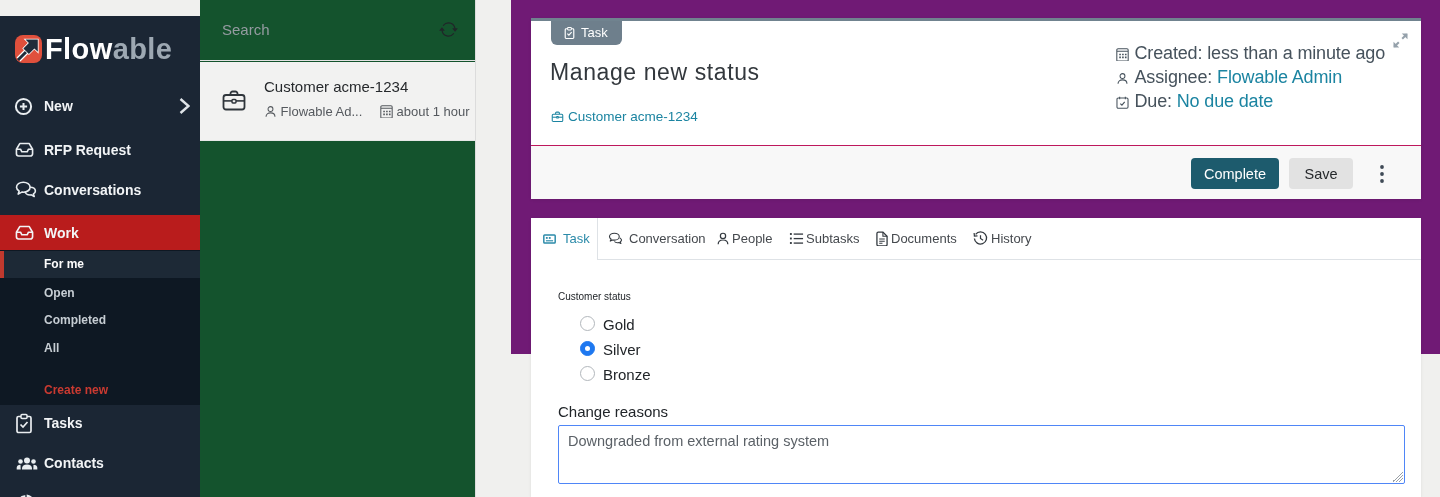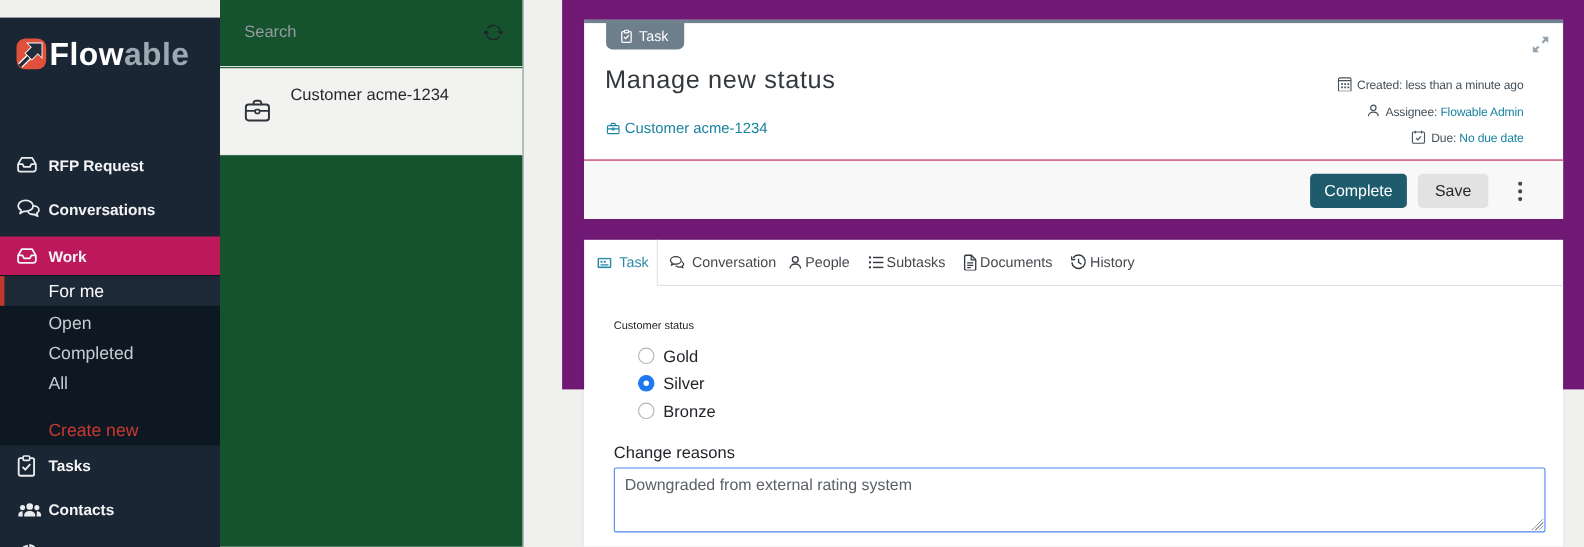--- a/index.html
+++ b/index.html
@@ -2,39 +2,39 @@
 <html><head><meta charset="utf-8">
 <style>
 *{margin:0;padding:0;box-sizing:border-box}
 html,body{width:1440px;height:497px;overflow:hidden;font-family:"Liberation Sans",sans-serif;background:#f0f0ee}
 
 #side{position:absolute;left:0;top:16px;width:200px;height:497px;background:#1b2634;color:#edf0f2;z-index:5}
 #side .item{position:absolute;left:0;width:200px;height:40px;display:flex;align-items:center}
 #side .item svg{position:absolute;left:15px}
 #side .item .lab{position:absolute;left:44px;font-size:14px;font-weight:bold;color:#f2f4f6}
 #subblk{position:absolute;left:0;top:234px;width:200px;height:155px;background:#0e1823}
-.subitem{position:absolute;left:44px;font-size:16px;font-weight:normal;color:#c6cdd3}
+.subitem{position:absolute;left:44px;font-size:12px;font-weight:bold;color:#c6cdd3}
 #forme-bar{position:absolute;left:0;top:235px;width:4px;height:27px;background:#c0392e}
 
 #listcol{position:absolute;left:200px;top:0;width:276px;height:497px;background:#14532d;border-right:1px solid #dcdcdc}
 #searchrow{position:absolute;left:0;top:0;width:100%;height:61px;border-bottom:1px solid #e3e3e3}
 #searchrow .ph{position:absolute;left:22px;top:21px;font-size:15px;color:#959ba1}
 #listitem{position:absolute;left:0;top:62px;width:100%;height:79px;background:#f2f2f1;border-bottom:1px solid #e7e7e7}
 #listitem .t1{position:absolute;left:64px;top:16px;font-size:15px;color:#26292c}
 #listitem .t2{position:absolute;left:64px;top:42px;font-size:13px;color:#55595e}
 
 #main{position:absolute;left:511px;top:0;width:929px;height:354px;background:#701a75}
 .card{position:absolute;background:#fff;box-shadow:0 1px 3px rgba(0,0,0,.08)}
 #card1{left:20px;top:18px;width:890px;height:181px;border-top:3px solid #70838f}
 #badge{position:absolute;left:20px;top:0px;height:24px;background:#6e7f8c;border-radius:0 0 6px 6px;color:#fff;font-size:13px;padding:0 14px 0 30px;line-height:24px}
 #badge svg{position:absolute;left:13px;top:5px}
 #title{position:absolute;left:19px;top:38px;font-size:23px;letter-spacing:0.6px;color:#33383d}
 #ctxlink{position:absolute;left:20px;top:88px;font-size:13.5px;color:#1b84a1}
 #ctxlink svg{vertical-align:-2px;margin-right:4px}
-#meta{position:absolute;right:36px;top:45px;font-size:11px;letter-spacing:-0.15px;color:#46525c;text-align:right}
+#meta{position:absolute;right:36px;top:20px;font-size:18px;letter-spacing:-0.15px;color:#46525c;text-align:left}
 #meta .row{height:24px;line-height:24px;white-space:nowrap}
 #meta svg{vertical-align:-2px;margin-right:5px}
 #meta a{color:#1b84a1;text-decoration:none}
 #footer{position:absolute;left:0;bottom:0;width:100%;height:54px;background:#f8f8f8;border-top:1px solid #be185d}
 .btn{position:absolute;top:12px;height:31px;border-radius:4px;font-size:14.5px;font-family:"Liberation Sans",sans-serif;border:none}
 #btn-complete{right:142px;width:88px;background:#1d5b6d;color:#fff}
 #btn-save{right:68px;width:64px;background:#e2e2e2;color:#26292c}
 
 
 #card2{left:20px;top:218px;width:890px;height:279px}
@@ -64,35 +64,45 @@
 
   <svg width="200" height="60" style="position:absolute;top:0;left:0">
     <rect x="15" y="19" width="27" height="28" rx="8" fill="#e0503c"></rect>
     <path d="M18.5 43.5 L32 30" stroke="#fff" stroke-width="5.4" stroke-linecap="butt"></path>
     <path d="M18 44 L32 30" stroke="#202c3a" stroke-width="3"></path>
     <path d="M25.5 23.5 h12.3 v12.3 l-3.4-3.4 -5.5 5.5 -5.5-5.5 5.5-5.5 z" fill="#202c3a" stroke="#fff" stroke-width="1.6"></path>
     <path d="M25.5 23.5 h12.3 v12.3 l-3.4-3.4 -5.5 5.5 -5.5-5.5 5.5-5.5 z" fill="#202c3a"></path>
     <text x="45" y="43" font-family="Liberation Sans" font-weight="bold" font-size="29" fill="#ffffff" letter-spacing="0.4">Flow<tspan fill="#9da8b2">able</tspan></text>
   </svg>
 
+  <div class="item" style="top:70px">
+    <svg width="19" height="19" viewBox="0 0 19 19" style="left:14px">
+        <circle cx="9.5" cy="9.5" r="7.6" fill="none" stroke="#e9edf0" stroke-width="2"></circle>
+        <path d="M9.5 5.9v7.2M5.9 9.5h7.2" stroke="#e9edf0" stroke-width="2"></path>
+      </svg>
+    <span class="lab">New</span>
+    <svg width="12" height="18" viewBox="0 0 12 18" style="left:178px">
+        <path d="M2.5 2l8 7-8 7" fill="none" stroke="#dfe4e8" stroke-width="2.4"></path>
+      </svg>
+  </div>
   <div class="item" style="top:114px">
     <svg width="19" height="16" viewBox="0 0 20 16">
         <path d="M5 1.2 L15 1.2 L18.5 7.2 V12 a2.3 2.3 0 0 1 -2.3 2.3 H3.8 A2.3 2.3 0 0 1 1.5 12 V7.2 Z" fill="none" stroke="#e9edf0" stroke-width="1.7" stroke-linejoin="round"></path>
         <path d="M1.5 7.2 h4.3 l1.4 2.7 h5.6 l1.4 -2.7 h4.3" fill="none" stroke="#e9edf0" stroke-width="1.7" stroke-linejoin="round"></path>
       </svg>
     <span class="lab">RFP Request</span>
   </div>
   <div class="item" style="top:154px">
     <svg width="22" height="21" viewBox="0 0 22 21">
         <path d="M15.2 7.2c2.9 0 5.2 1.6 5.2 3.7 0 1.2-.8 2.3-2 3l.8 2.6-2.9-1.6c-.4.1-.8.1-1.1.1-2.9 0-5.2-1.7-5.2-3.8s2.3-4 5.2-4z" fill="none" stroke="#e9edf0" stroke-width="1.6" stroke-linejoin="round"></path>
         <path d="M8.3 2.2c3.8 0 6.8 2.2 6.8 5 0 2.8-3 5-6.8 5-.5 0-1-.1-1.5-.1l-3.6 2 1-3C2.9 10.2 1.5 8.8 1.5 7.2c0-2.8 3-5 6.8-5z" fill="#1b2634" stroke="#e9edf0" stroke-width="1.6" stroke-linejoin="round"></path>
       </svg>
     <span class="lab">Conversations</span>
   </div>
-  <div class="item" style="top:199px;height:35px;background:#be185d">
+  <div class="item" style="top:199px;height:35px;background:#b91c1c">
     <svg width="19" height="16" viewBox="0 0 20 16">
         <path d="M5 1.2 L15 1.2 L18.5 7.2 V12 a2.3 2.3 0 0 1 -2.3 2.3 H3.8 A2.3 2.3 0 0 1 1.5 12 V7.2 Z" fill="none" stroke="#f2f4f6" stroke-width="1.7" stroke-linejoin="round"></path>
         <path d="M1.5 7.2 h4.3 l1.4 2.7 h5.6 l1.4 -2.7 h4.3" fill="none" stroke="#f2f4f6" stroke-width="1.7" stroke-linejoin="round"></path>
       </svg>
     <span class="lab">Work</span>
   </div>
 
   <div id="subblk"></div>
   <div style="position:absolute;left:0;top:235px;width:200px;height:27px;background:#1d2936"></div>
   <div id="forme-bar"></div>
@@ -139,20 +149,32 @@
       </svg>
   </div>
   <div id="listitem">
     <svg width="24" height="23" viewBox="0 0 24 23" style="position:absolute;left:22px;top:27px">
         <rect x="1.5" y="6" width="21" height="14.5" rx="2.5" fill="none" stroke="#2f353b" stroke-width="1.8"></rect>
         <path d="M8.5 6V4.6A2.1 2.1 0 0 1 10.6 2.5h2.8a2.1 2.1 0 0 1 2.1 2.1V6" fill="none" stroke="#2f353b" stroke-width="1.8"></path>
         <path d="M1.5 11.9h21" stroke="#2f353b" stroke-width="1.6"></path>
         <rect x="10" y="10.6" width="4" height="3.4" rx="0.9" fill="#f2f2f1" stroke="#2f353b" stroke-width="1.5"></rect>
       </svg>
     <span class="t1">Customer acme-1234</span>
+    <span class="t2">
+      <svg width="13" height="13" viewBox="0 0 16 16" fill="none" stroke="#55595e" stroke-width="1.3" style="vertical-align:-2px">
+          <circle cx="8" cy="5" r="3"></circle>
+          <path d="M2.5 14.5c0-3 2.5-4.8 5.5-4.8s5.5 1.8 5.5 4.8"></path>
+        </svg>
+      Flowable Ad...
+      <svg width="13" height="13" viewBox="0 0 16 16" fill="#55595e" style="vertical-align:-2px;margin-left:14px">
+          <path d="M1 4h14v11a1 1 0 0 1-1 1H2a1 1 0 0 1-1-1zM1 2.5A1.5 1.5 0 0 1 2.5 1h11A1.5 1.5 0 0 1 15 2.5V4H1z" fill="none" stroke="#55595e" stroke-width="1.3"></path>
+          <path d="M4 7h2v2H4zm3.5 0h2v2h-2zM11 7h2v2h-2zM4 10.5h2v2H4zm3.5 0h2v2h-2zm3.5 0h2v2h-2z"></path>
+        </svg>
+      about 1 hour
+    </span>
   </div>
 </div>
 
 <div id="main">
   <div class="card" id="card1">
     <div id="badge">
       <svg width="11" height="14" viewBox="0 0 18 21">
           <rect x="2" y="3.5" width="14" height="16" rx="1.5" fill="none" stroke="#fff" stroke-width="1.9"></rect>
           <rect x="6" y="1.5" width="6" height="4" rx="1" fill="#6e7f8c" stroke="#fff" stroke-width="1.7"></rect>
           <path d="M5.5 11.5l2.5 2.5 4.5-5" fill="none" stroke="#fff" stroke-width="1.9"></path>

